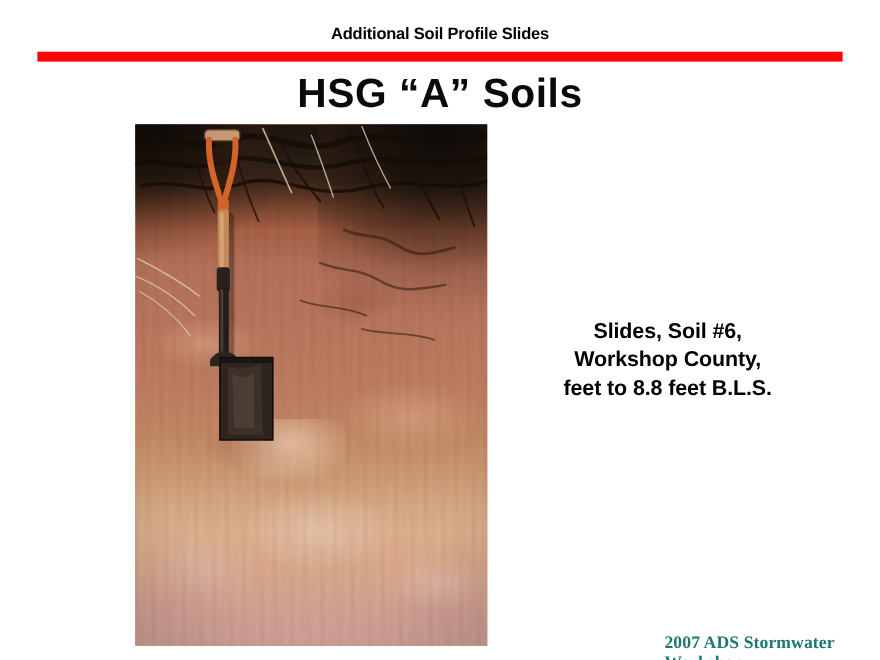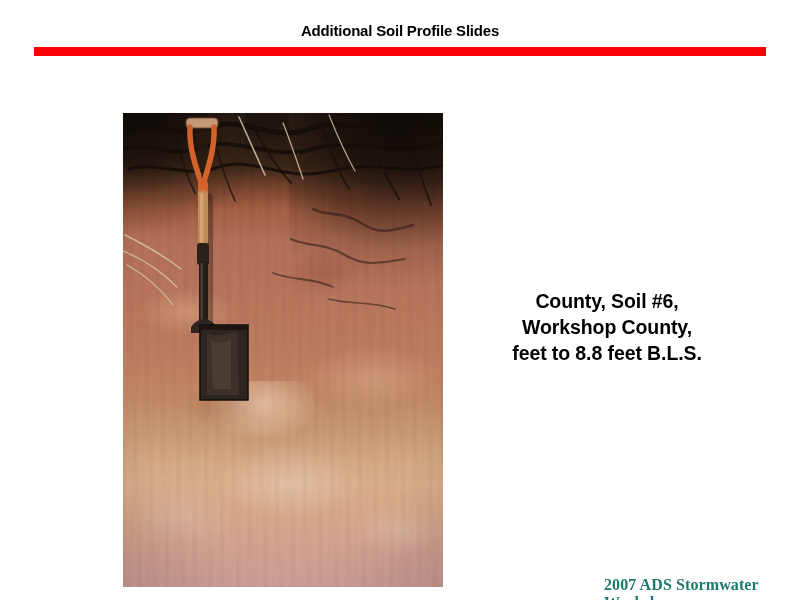--- a/index.html
+++ b/index.html
@@ -215,20 +215,21 @@
 </style>
 </head>
 <body>
 
 <div id="slide">
 
   <div id="header-title">Additional Soil Profile Slides</div>
 
   <div id="header-rule"></div>
 
+  <div id="slide-title">HSG “A” Soils</div>
 
   <div id="photo">
 
     <div class="soil-base"></div>
     <div class="soil-dark-right"></div>
     <div class="soil-dark-left"></div>
     <div class="soil-mottle"></div>
     <div class="soil-streaks"></div>
     <div class="soil-scar"></div>
 
@@ -294,20 +295,20 @@
       <path d="M84 220 C 96 224, 104 222, 114 218 L 116 282 L 84 282 Z" fill="#4a3a32" opacity="0.55"></path>
       <path d="M88 226 C 96 232, 102 230, 108 226 L 108 276 L 90 276 Z" fill="#6b564a" opacity="0.35"></path>
 
       <path d="M77 212 L 125 212 L 125 217 L 77 217 Z" fill="#1a1210" opacity="0.8"></path>
     </svg>
 
     <div class="photo-vignette"></div>
   </div>
 
   <div id="caption">
-    <div>County, Soil #6,</div>
+    <div>Slides, Soil #6,</div>
     <div>Workshop County,</div>
     <div>feet to 8.8 feet B.L.S.</div>
   </div>
 
   <div id="footer">2007 ADS Stormwater Workshop</div>
 
 </div>
 
 </body></html>

